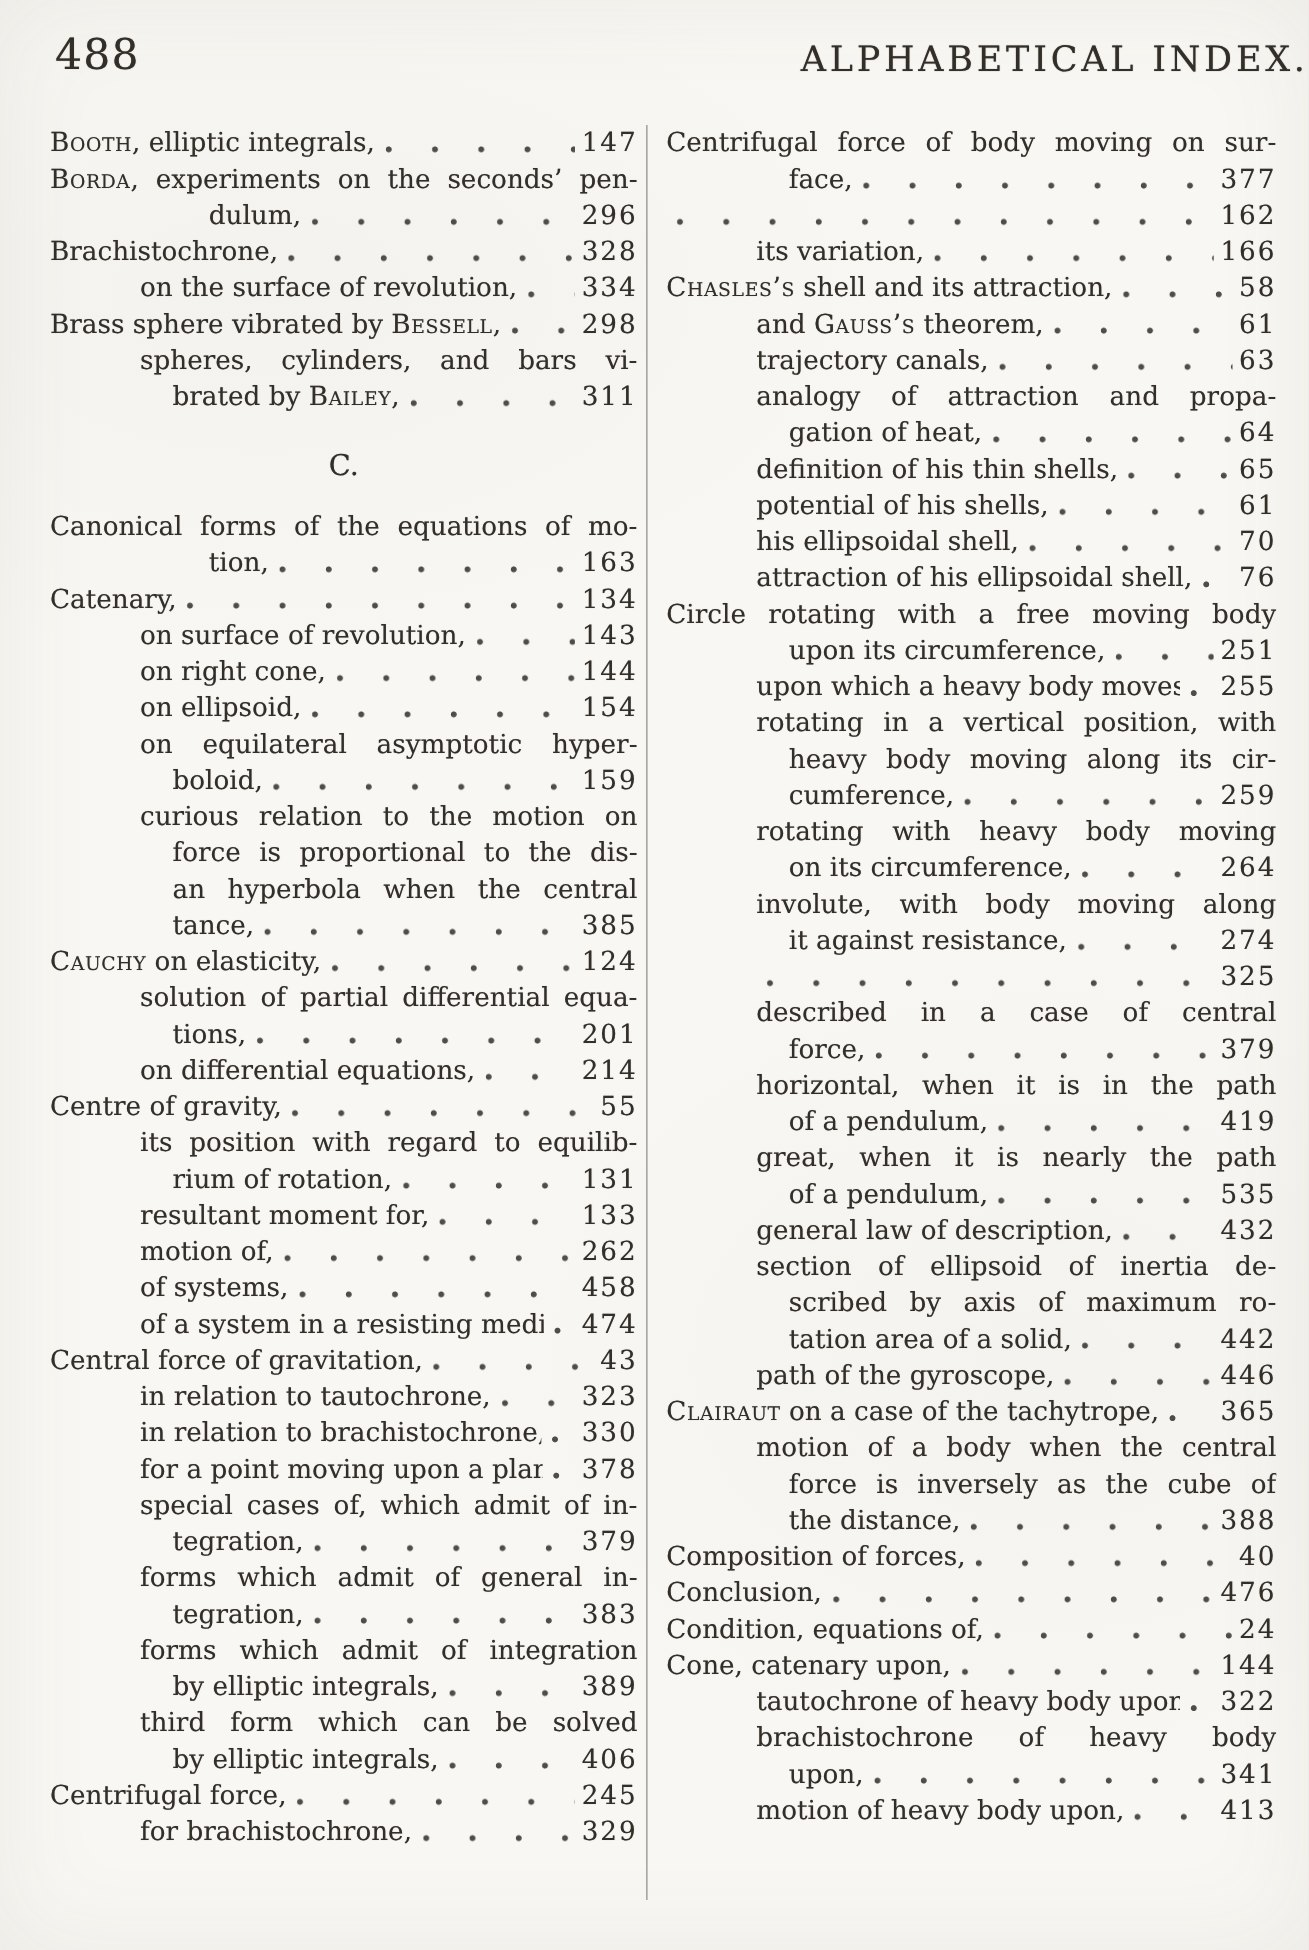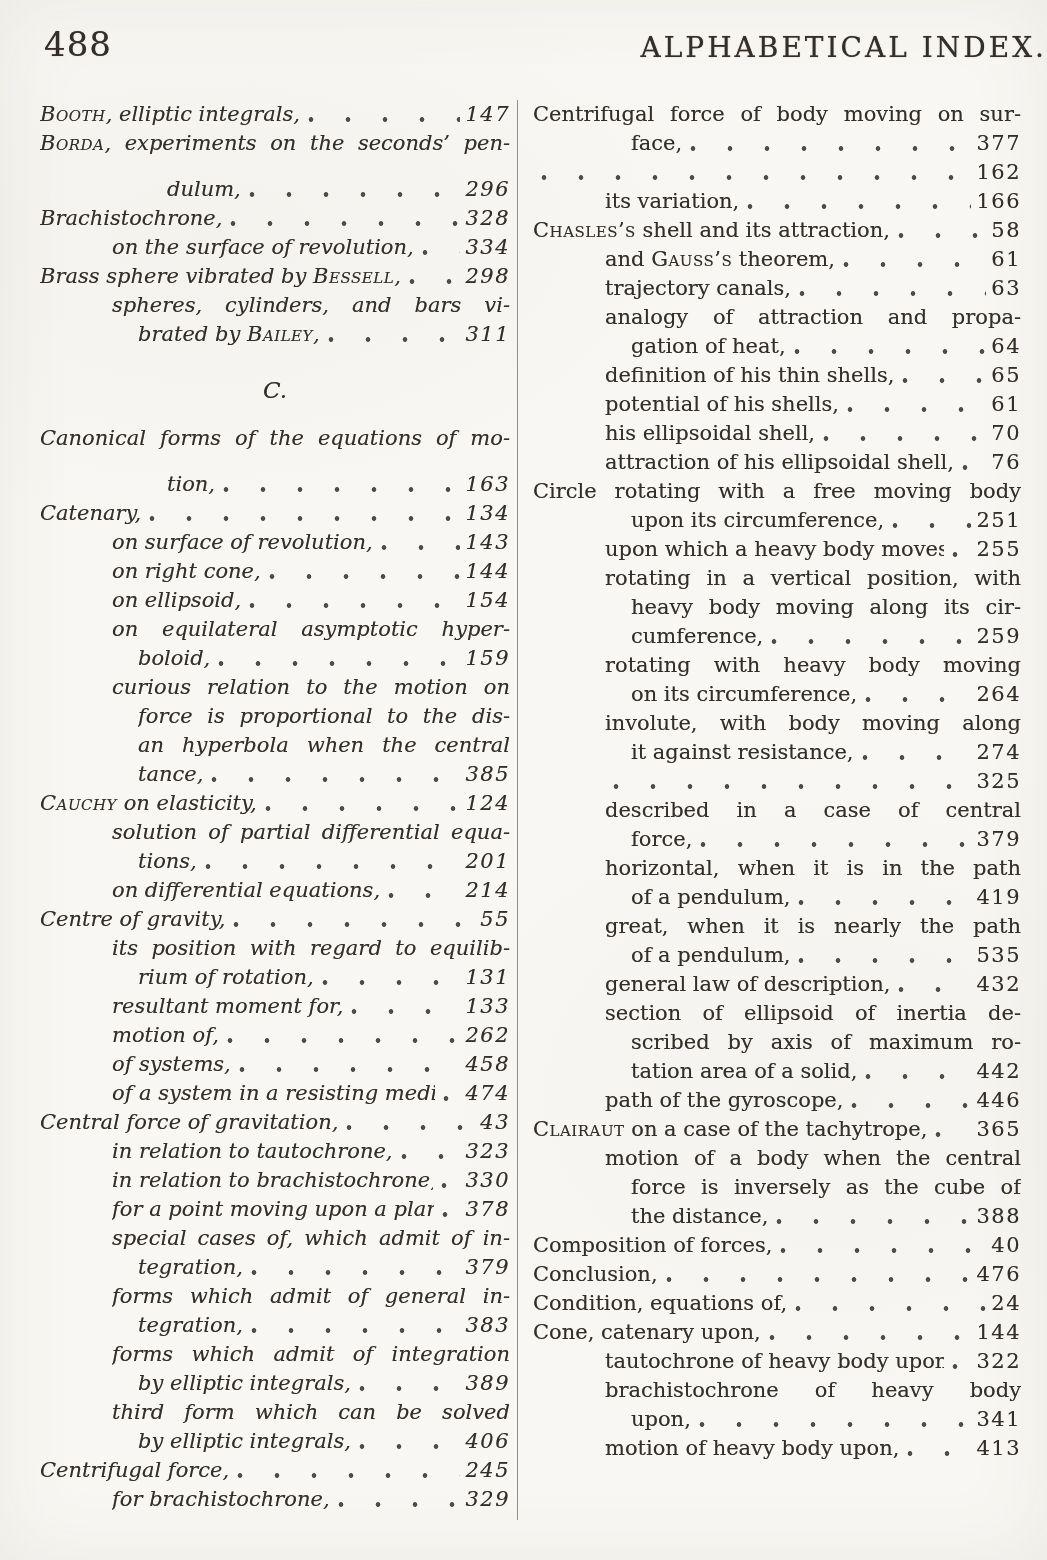--- a/index.html
+++ b/index.html
@@ -34,38 +34,38 @@
     font-size:28px;letter-spacing:3px;
     text-shadow:0 0 .8px rgba(51,46,40,.7);
   }
   .content{
     position:absolute;left:40px;top:100px;
     width:967px;height:1420px;
     display:flex;
   }
   .col{font-size:21px;line-height:29px;}
   .col .txt{text-shadow:0 0 .6px rgba(51,46,40,.45);}
-  .col-left{width:477px;flex:0 0 477px;padding-right:7px;box-sizing:border-box;font-style:italic;}
+  .col-left{width:477px;flex:0 0 477px;padding-right:7px;box-sizing:border-box;}
   .col-right{
     flex:1 1 auto;
     border-left:1px solid var(--divider);
     padding-left:15px;box-sizing:border-box;
   }
   .line{display:flex;align-items:baseline;height:29px;overflow:hidden;}
   .line .txt{flex:0 1 auto;min-width:0;white-space:nowrap;overflow:hidden;}
   .line.fill{display:block;}
   .line.fill .txt{
     display:block;width:100%;
     white-space:normal;
     text-align:justify;text-align-last:justify;
   }
   .i0{padding-left:0;}
   .i1{padding-left:72px;justify-content:flex-end;}
   .i2{padding-left:98px;justify-content:center;}
-  .i3{padding-left:127px;margin-top:17px;}
+  .i3{padding-left:127px;}
   .leader{
     flex:1 1 20px;min-width:8px;
     height:7px;align-self:flex-end;
     margin:0 5px 6px 8px;
     background-image:radial-gradient(circle at 3px 3.5px, var(--ink) 2px, rgba(0,0,0,0) 2.7px);
     background-size:37px 7px;
     background-repeat:repeat-x;
     opacity:.85;
   }
   .num{

